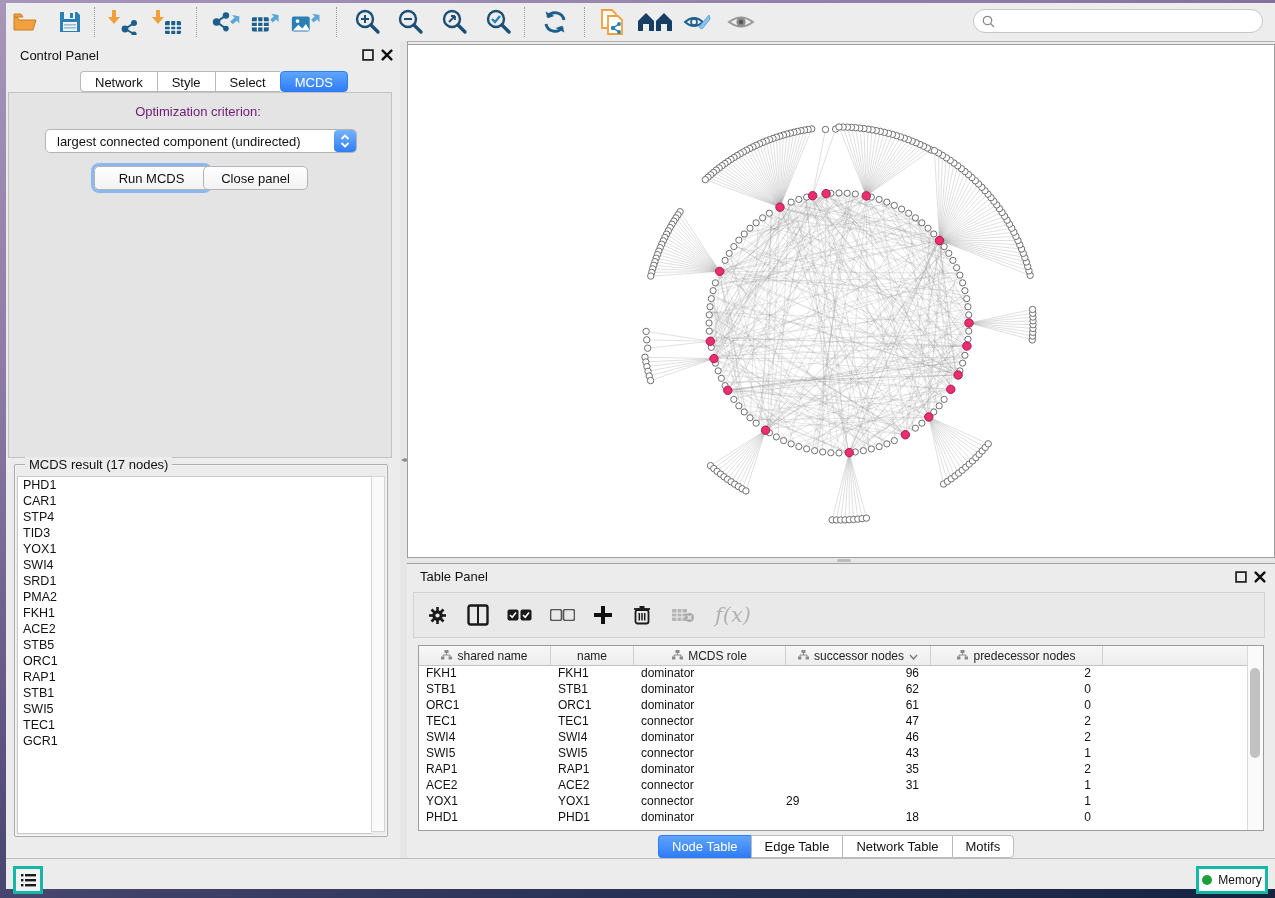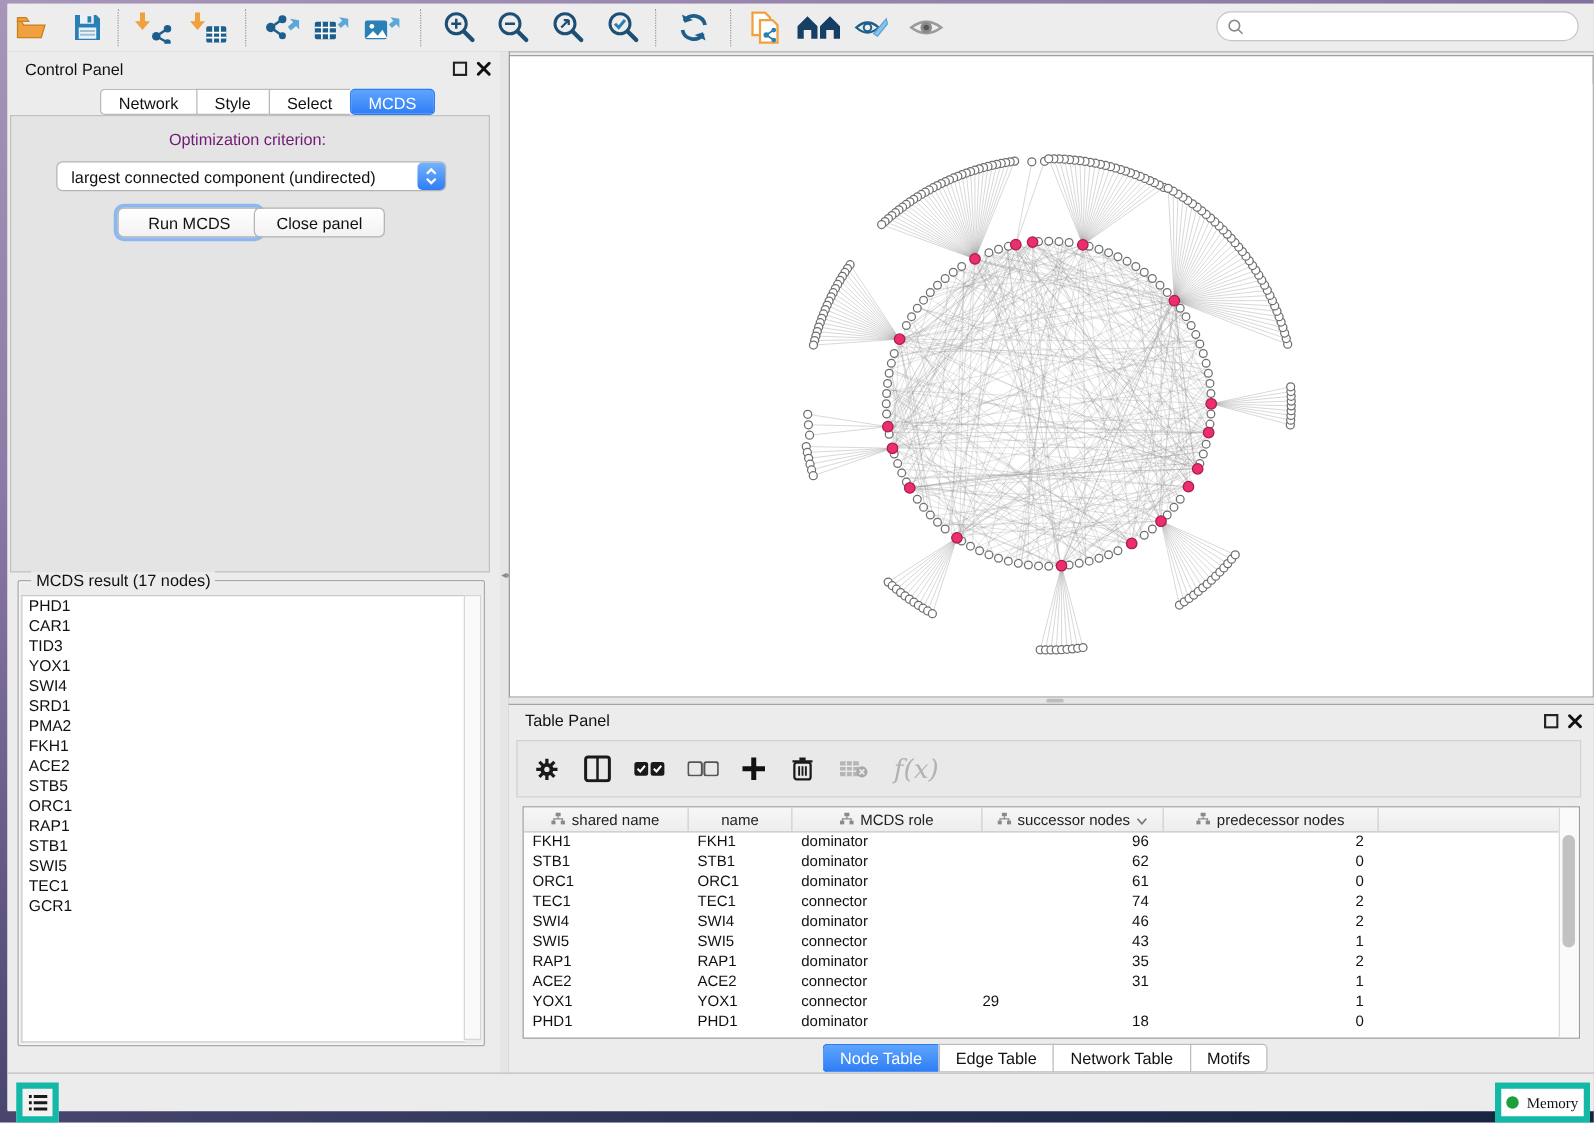--- a/index.html
+++ b/index.html
@@ -61,21 +61,21 @@
   .td{font-size:12px;color:#111;height:16px;line-height:16px;box-sizing:border-box;white-space:nowrap;}
   .tscroll{position:absolute;right:0;top:0;width:15px;height:184px;background:#fafafa;border-left:1px solid #d9d9d9;}
   .tscroll .thumb{position:absolute;left:2px;top:22px;width:10px;height:90px;background:#c2c2c2;border-radius:6px;}
   .bottabs{position:absolute;left:251px;top:271px;height:21px;display:flex;}
   .btab{height:21px;line-height:21px;font-size:13px;padding:0 13px;background:#fff;border:1px solid #bcbcbc;border-right:none;color:#111;}
   .btab:first-child{border-radius:4px 0 0 4px;}
   .btab:last-child{border-right:1px solid #bcbcbc;border-radius:0 4px 4px 0;}
   .btab.active{background:linear-gradient(#5ea5fd,#2f7df6);border-color:#2f7df6;color:#fff;}
   
   .statusbar{position:absolute;left:0;top:855px;width:1269px;height:30px;background:#ececec;border-top:1px solid #bdbdbd;}
-  .sb-btn{position:absolute;top:7px;height:22px;background:#f2f2f2;border:5px solid #14b8a6;display:flex;align-items:center;justify-content:center;font-family:Liberation Serif, serif;}
+  .sb-btn{position:absolute;top:7px;height:22px;background:#f2f2f2;border:3px solid #14b8a6;display:flex;align-items:center;justify-content:center;}
   .mem{left:1190px;width:66px;background:#fff;font-size:12px;gap:6px;color:#111;}
   .memdot{width:10px;height:10px;border-radius:50%;background:#1f9e3d;}
 </style>
 </head>
 <body>
 
 <div class="app">
 
   <div class="toolbar">
     <div class="tb-ico" style="left:4px">
@@ -260,20 +260,21 @@
     </div>
 
     <div class="btn focusring" style="left:88px;top:125px;width:115px">Run MCDS</div>
     <div class="btn" style="left:197px;top:125px;width:105px">Close panel</div>
 
     <div class="groupbox">
       <div class="grouplabel">MCDS result (17 nodes)</div>
       <div class="mcdslist" id="mcds-list">
           <div class="li">PHD1</div>
           <div class="li">CAR1</div>
+          <div class="li">STP4</div>
           <div class="li">TID3</div>
           <div class="li">YOX1</div>
           <div class="li">SWI4</div>
           <div class="li">SRD1</div>
           <div class="li">PMA2</div>
           <div class="li">FKH1</div>
           <div class="li">ACE2</div>
           <div class="li">STB5</div>
           <div class="li">ORC1</div>
           <div class="li">RAP1</div>
@@ -1179,21 +1180,21 @@
             <div class="td" style="width: 83px; text-align: left; padding: 0px 0px 0px 7px;">ORC1</div>
             <div class="td" style="width: 152px; text-align: left; padding: 0px 0px 0px 7px;">dominator</div>
             <div class="td" style="width: 145px; text-align: right; padding: 0px 12px 0px 0px;">61</div>
             <div class="td" style="width: 172px; text-align: right; padding: 0px 12px 0px 0px;">0</div>
             <div class="td" style="width: 146px; text-align: left; padding: 0px 0px 0px 7px;"></div>
           </div>
           <div class="tr">
             <div class="td" style="width: 132px; text-align: left; padding: 0px 0px 0px 7px;">TEC1</div>
             <div class="td" style="width: 83px; text-align: left; padding: 0px 0px 0px 7px;">TEC1</div>
             <div class="td" style="width: 152px; text-align: left; padding: 0px 0px 0px 7px;">connector</div>
-            <div class="td" style="width: 145px; text-align: right; padding: 0px 12px 0px 0px;">74</div>
+            <div class="td" style="width: 145px; text-align: right; padding: 0px 12px 0px 0px;">47</div>
             <div class="td" style="width: 172px; text-align: right; padding: 0px 12px 0px 0px;">2</div>
             <div class="td" style="width: 146px; text-align: left; padding: 0px 0px 0px 7px;"></div>
           </div>
           <div class="tr">
             <div class="td" style="width: 132px; text-align: left; padding: 0px 0px 0px 7px;">SWI4</div>
             <div class="td" style="width: 83px; text-align: left; padding: 0px 0px 0px 7px;">SWI4</div>
             <div class="td" style="width: 152px; text-align: left; padding: 0px 0px 0px 7px;">dominator</div>
             <div class="td" style="width: 145px; text-align: right; padding: 0px 12px 0px 0px;">46</div>
             <div class="td" style="width: 172px; text-align: right; padding: 0px 12px 0px 0px;">2</div>
             <div class="td" style="width: 146px; text-align: left; padding: 0px 0px 0px 7px;"></div>

